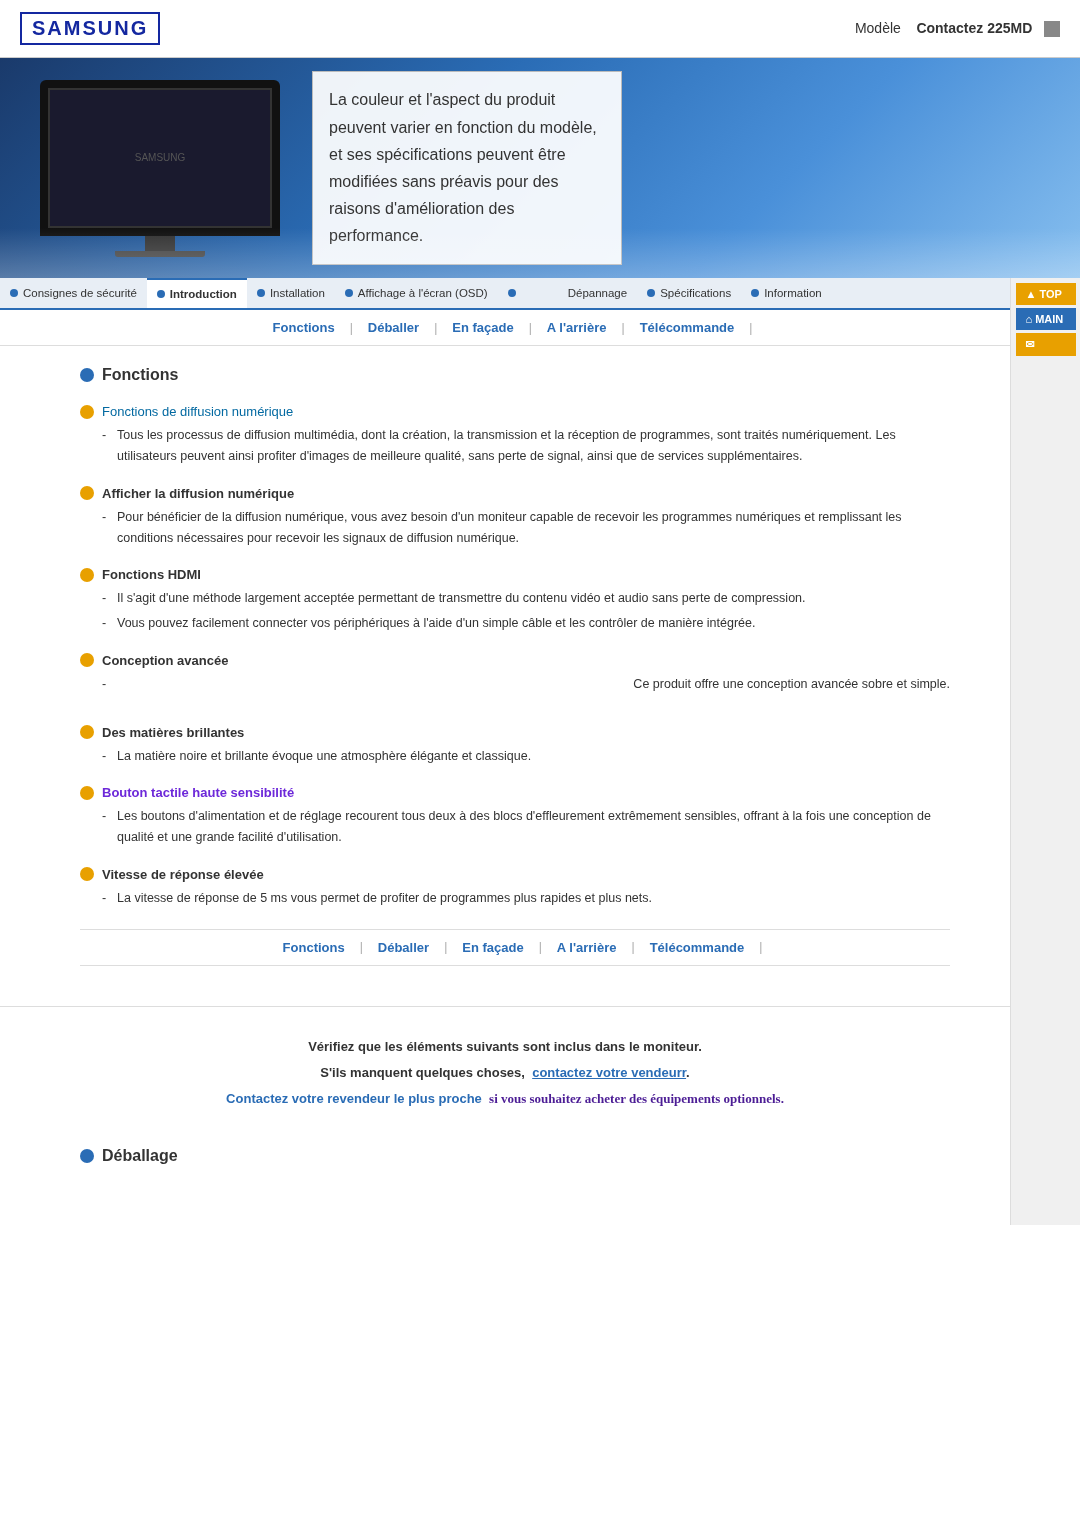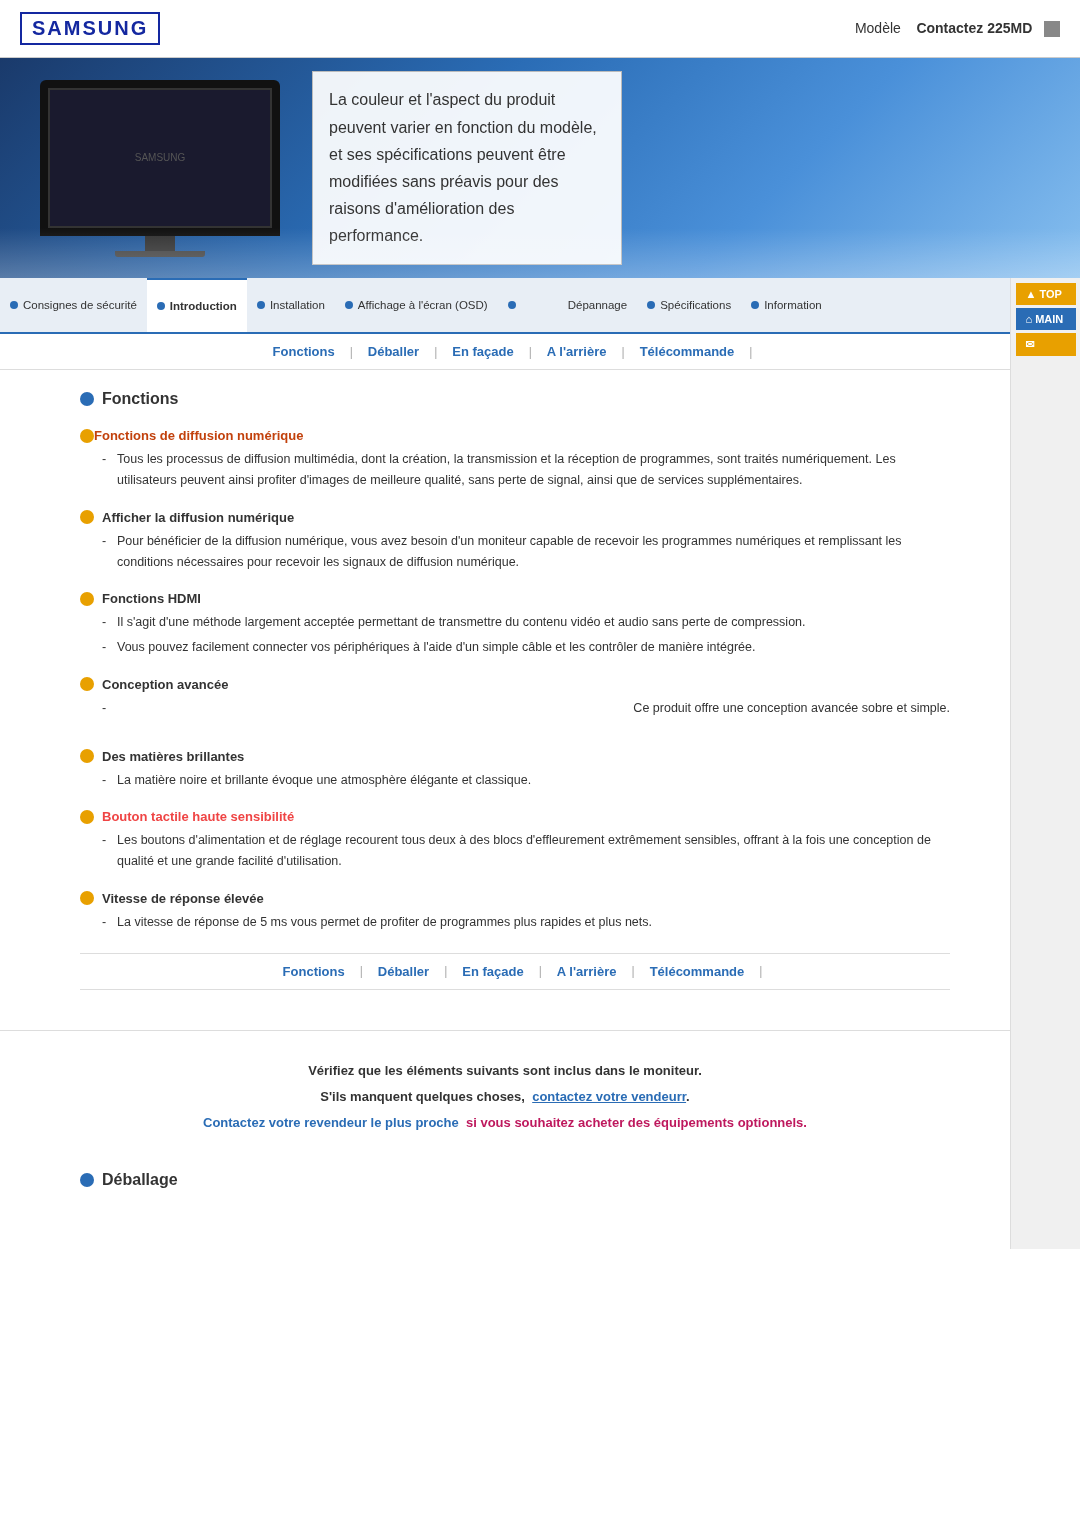--- a/index.html
+++ b/index.html
@@ -39,21 +39,21 @@
 <div style="display:flex; position:relative;">
   <div style="flex:1; min-width:0;">
 
     <div style="background:#e8eef5; border-bottom:2px solid #2a6cb5; display:flex; align-items:stretch; overflow:hidden;">
 
       <div style="display:flex; align-items:center; padding:8px 10px; font-size:11.5px; color:#333; cursor:pointer; white-space:nowrap;">
         <span style="width:8px;height:8px;background:#2a6cb5;border-radius:50%;margin-right:5px;flex-shrink:0;"></span>
         <span>Consignes de sécurité</span>
       </div>
 
-      <div style="display:flex; align-items:center; padding:20px 10px; font-size:11.5px; color:#333; cursor:pointer; white-space:nowrap; background:#fff; border-top:2px solid #2a6cb5; font-weight:bold;">
+      <div style="display:flex; align-items:center; padding:8px 10px; font-size:11.5px; color:#333; cursor:pointer; white-space:nowrap; background:#fff; border-top:2px solid #2a6cb5; font-weight:bold;">
         <span style="width:8px;height:8px;background:#2a6cb5;border-radius:50%;margin-right:5px;flex-shrink:0;"></span>
         <span>Introduction</span>
       </div>
 
       <div style="display:flex; align-items:center; padding:8px 10px; font-size:11.5px; color:#333; cursor:pointer; white-space:nowrap;">
         <span style="width:8px;height:8px;background:#2a6cb5;border-radius:50%;margin-right:5px;flex-shrink:0;"></span>
         <span>Installation</span>
       </div>
 
       <div style="display:flex; align-items:center; padding:8px 10px; font-size:11.5px; color:#333; cursor:pointer; white-space:nowrap;">
@@ -91,21 +91,21 @@
     </div>
 
     <div style="padding:20px 60px 20px 80px;">
 
       <div style="display:flex; align-items:center; gap:8px; margin-bottom:20px;">
         <span style="width:14px;height:14px;background:#2a6cb5;border-radius:50%;flex-shrink:0;display:inline-block;"></span>
         <span style="font-size:16px;font-weight:bold;color:#333;">Fonctions</span>
       </div>
 
       <div style="margin-bottom:18px;">
-        <div style="display:flex;align-items:center;gap:0;font-weight:bold;font-size:13px;color:#c2410c;margin-bottom:6px;">
+        <div style="display:flex;align-items:center;gap:8px;font-weight:normal;font-size:13px;color:#0369a1;margin-bottom:6px;">
           <span style="width:14px;height:14px;background:#e8a000;border-radius:50%;flex-shrink:0;display:inline-block;"></span>
           <span>Fonctions de diffusion numérique</span>
         </div>
         <div style="margin-left:22px;font-size:12.5px;line-height:1.7;color:#333;">
           <div style="padding-left:15px;position:relative;">
             <span style="position:absolute;left:0;">-</span>
             <span>Tous les processus de diffusion multimédia, dont la création, la transmission et la réception de programmes, sont traités numériquement. Les utilisateurs peuvent ainsi profiter d'images de meilleure qualité, sans perte de signal, ainsi que de services supplémentaires.</span>
           </div>
         </div>
       </div>
@@ -160,21 +160,21 @@
         </div>
         <div style="margin-left:22px;font-size:12.5px;line-height:1.7;color:#333;">
           <div style="padding-left:15px;position:relative;">
             <span style="position:absolute;left:0;">-</span>
             <span>La matière noire et brillante évoque une atmosphère élégante et classique.</span>
           </div>
         </div>
       </div>
 
       <div style="margin-bottom:18px;">
-        <div style="display:flex;align-items:center;gap:8px;font-weight:bold;font-size:13px;color:#ef4444;margin-bottom:6px;">
+        <div style="display:flex;align-items:center;gap:8px;font-weight:bold;font-size:13px;color:#6d28d9;margin-bottom:6px;">
           <span style="width:14px;height:14px;background:#e8a000;border-radius:50%;flex-shrink:0;display:inline-block;"></span>
           <span>Bouton tactile haute sensibilité</span>
         </div>
         <div style="margin-left:22px;font-size:12.5px;line-height:1.7;color:#333;">
           <div style="padding-left:15px;position:relative;">
             <span style="position:absolute;left:0;">-</span>
             <span>Les boutons d'alimentation et de réglage recourent tous deux à des blocs d'effleurement extrêmement sensibles, offrant à la fois une conception de qualité et une grande facilité d'utilisation.</span>
           </div>
         </div>
       </div>
@@ -208,21 +208,21 @@
     </div>
 
     <div style="text-align:center; padding:15px 60px; border-top:1px solid #ddd; line-height:2; font-size:13px;">
       <div style="font-weight:bold;margin-top:12px;">Vérifiez que les éléments suivants sont inclus dans le moniteur.</div>
       <div style="font-weight:bold;">
         <span>S'ils manquent quelques choses,</span>
         &nbsp;<a href="#" style="color:#2a6cb5; text-decoration:underline;">contactez votre vendeurr</a>.
       </div>
       <div style="font-weight:bold; color:#2a6cb5;">
         <span>Contactez votre revendeur le plus proche</span>
-        &nbsp;<span style="color:#be185d;">si vous souhaitez acheter des équipements optionnels.</span>
+        &nbsp;<span style="color:#4c1d95;font-family:Liberation Serif, serif;">si vous souhaitez acheter des équipements optionnels.</span>
       </div>
     </div>
 
     <div style="padding:20px 60px 40px 80px;">
       <div style="display:flex; align-items:center; gap:8px; margin-bottom:20px;">
         <span style="width:14px;height:14px;background:#2a6cb5;border-radius:50%;flex-shrink:0;display:inline-block;"></span>
         <span style="font-size:16px;font-weight:bold;color:#333;">Déballage</span>
       </div>
     </div>
 

